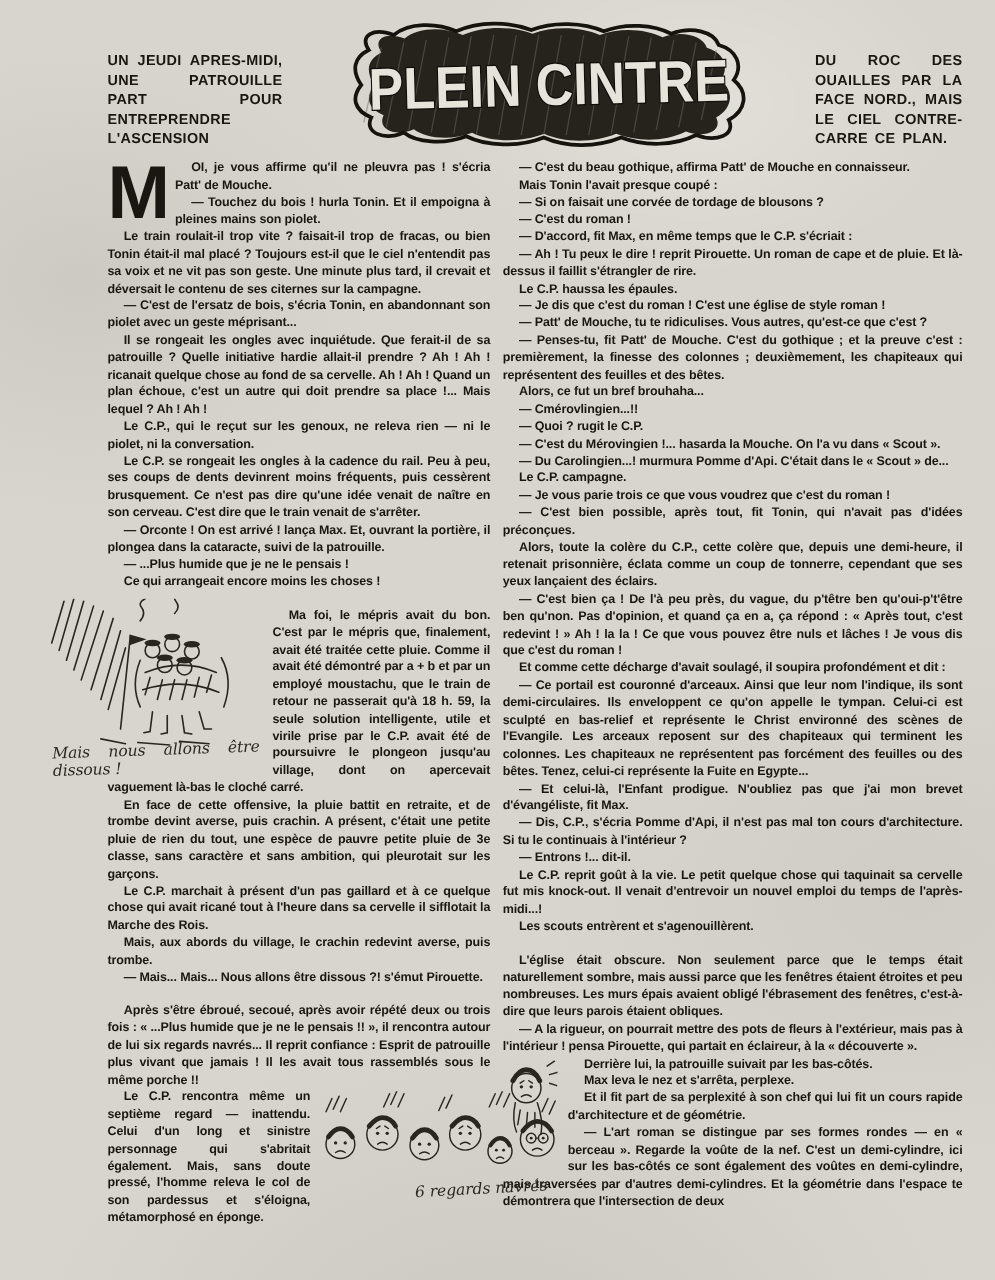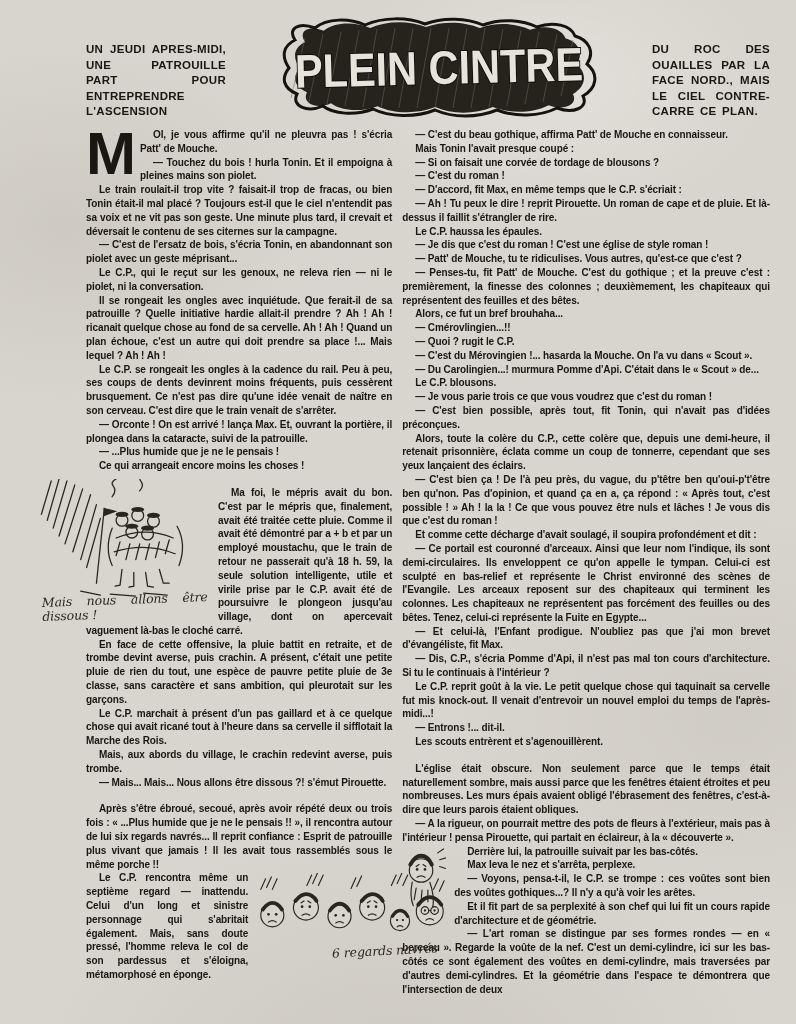--- a/index.html
+++ b/index.html
@@ -85,22 +85,22 @@
 
     <div class="side-note right">DU ROC DES OUAILLES PAR LA FACE NORD., MAIS LE CIEL CONTRE-CARRE CE PLAN.</div>
   </div>
 
   <div class="columns">
     <div class="col col-left" id="col-left">
         <p class="para"><span class="dropcap">M</span>OI, je vous affirme qu'il ne pleuvra pas ! s'écria Patt' de Mouche.</p>
         <p class="para">— Touchez du bois ! hurla Tonin. Et il empoigna à pleines mains son piolet.</p>
         <p class="para">Le train roulait-il trop vite ? faisait-il trop de fracas, ou bien Tonin était-il mal placé ? Toujours est-il que le ciel n'entendit pas sa voix et ne vit pas son geste. Une minute plus tard, il crevait et déversait le contenu de ses citernes sur la campagne.</p>
         <p class="para">— C'est de l'ersatz de bois, s'écria Tonin, en abandonnant son piolet avec un geste méprisant...</p>
+        <p class="para">Il se rongeait les ongles avec inquiétude. Que ferait-il de sa patrouille ? Quelle initiative hardie allait-il prendre ? Ah ! Ah ! ricanait quelque chose au fond de sa cervelle. Ah ! Ah ! Quand un plan échoue, c'est un autre qui doit prendre sa place !... Mais lequel ? Ah ! Ah !</p>
         <p class="para">Le C.P., qui le reçut sur les genoux, ne releva rien — ni le piolet, ni la conversation.</p>
-        <p class="para">Il se rongeait les ongles avec inquiétude. Que ferait-il de sa patrouille ? Quelle initiative hardie allait-il prendre ? Ah ! Ah ! ricanait quelque chose au fond de sa cervelle. Ah ! Ah ! Quand un plan échoue, c'est un autre qui doit prendre sa place !... Mais lequel ? Ah ! Ah !</p>
         <p class="para">Le C.P. se rongeait les ongles à la cadence du rail. Peu à peu, ses coups de dents devinrent moins fréquents, puis cessèrent brusquement. Ce n'est pas dire qu'une idée venait de naître en son cerveau. C'est dire que le train venait de s'arrêter.</p>
         <p class="para">— Orconte ! On est arrivé ! lança Max. Et, ouvrant la portière, il plongea dans la cataracte, suivi de la patrouille.</p>
         <p class="para">— ...Plus humide que je ne le pensais !</p>
         <p class="para">Ce qui arrangeait encore moins les choses !</p>
         <div class="ill ill-rain">
     <svg viewBox="0 0 164 120" width="164" height="118">
       <g stroke="#29261f" stroke-width="1.3" fill="none" stroke-linecap="round">
 
         <path d="M10 2 L0 36"></path>
               <path d="M18 0 L6 42"></path>
@@ -235,31 +235,31 @@
         <p class="para">— Ah ! Tu peux le dire ! reprit Pirouette. Un roman de cape et de pluie. Et là-dessus il faillit s'étrangler de rire.</p>
         <p class="para">Le C.P. haussa les épaules.</p>
         <p class="para">— Je dis que c'est du roman ! C'est une église de style roman !</p>
         <p class="para">— Patt' de Mouche, tu te ridiculises. Vous autres, qu'est-ce que c'est ?</p>
         <p class="para">— Penses-tu, fit Patt' de Mouche. C'est du gothique ; et la preuve c'est : premièrement, la finesse des colonnes ; deuxièmement, les chapiteaux qui représentent des feuilles et des bêtes.</p>
         <p class="para">Alors, ce fut un bref brouhaha...</p>
         <p class="para">— Cmérovlingien...!!</p>
         <p class="para">— Quoi ? rugit le C.P.</p>
         <p class="para">— C'est du Mérovingien !... hasarda la Mouche. On l'a vu dans « Scout ».</p>
         <p class="para">— Du Carolingien...! murmura Pomme d'Api. C'était dans le « Scout » de...</p>
-        <p class="para">Le C.P. blousons.</p>
+        <p class="para">Le C.P. campagne.</p>
         <p class="para">— Je vous parie trois ce que vous voudrez que c'est du roman !</p>
         <p class="para">— C'est bien possible, après tout, fit Tonin, qui n'avait pas d'idées préconçues.</p>
         <p class="para">Alors, toute la colère du C.P., cette colère que, depuis une demi-heure, il retenait prisonnière, éclata comme un coup de tonnerre, cependant que ses yeux lançaient des éclairs.</p>
-        <p class="para">— C'est bien ça ! De l'à peu près, du vague, du p'têtre ben qu'oui-p't'être ben qu'non. Pas d'opinion, et quand ça en a, ça répond : « Après tout, c'est possible ! » Ah ! la la ! Ce que vous pouvez être nuls et lâches ! Je vous dis que c'est du roman !</p>
+        <p class="para">— C'est bien ça ! De l'à peu près, du vague, du p'têtre ben qu'oui-p't'être ben qu'non. Pas d'opinion, et quand ça en a, ça répond : « Après tout, c'est redevint ! » Ah ! la la ! Ce que vous pouvez être nuls et lâches ! Je vous dis que c'est du roman !</p>
         <p class="para">Et comme cette décharge d'avait soulagé, il soupira profondément et dit :</p>
         <p class="para">— Ce portail est couronné d'arceaux. Ainsi que leur nom l'indique, ils sont demi-circulaires. Ils enveloppent ce qu'on appelle le tympan. Celui-ci est sculpté en bas-relief et représente le Christ environné des scènes de l'Evangile. Les arceaux reposent sur des chapiteaux qui terminent les colonnes. Les chapiteaux ne représentent pas forcément des feuilles ou des bêtes. Tenez, celui-ci représente la Fuite en Egypte...</p>
         <p class="para">— Et celui-là, l'Enfant prodigue. N'oubliez pas que j'ai mon brevet d'évangéliste, fit Max.</p>
         <p class="para">— Dis, C.P., s'écria Pomme d'Api, il n'est pas mal ton cours d'architecture. Si tu le continuais à l'intérieur ?</p>
+        <p class="para">— Entrons !... dit-il.</p>
         <p class="para">Le C.P. reprit goût à la vie. Le petit quelque chose qui taquinait sa cervelle fut mis knock-out. Il venait d'entrevoir un nouvel emploi du temps de l'après-midi...!</p>
-        <p class="para">— Entrons !... dit-il.</p>
         <p class="para">Les scouts entrèrent et s'agenouillèrent.</p>
         <p class="para gap">L'église était obscure. Non seulement parce que le temps était naturellement sombre, mais aussi parce que les fenêtres étaient étroites et peu nombreuses. Les murs épais avaient obligé l'ébrasement des fenêtres, c'est-à-dire que leurs parois étaient obliques.</p>
         <p class="para">— A la rigueur, on pourrait mettre des pots de fleurs à l'extérieur, mais pas à l'intérieur ! pensa Pirouette, qui partait en éclaireur, à la « découverte ».</p>
         <div class="ill ill-face7">
     <svg viewBox="0 0 46 88" width="46" height="86">
       <g stroke="#29261f" stroke-width="1.2" fill="none" stroke-linecap="round">
         <path d="M38 6 l6 -4 M40 13 l7 -2 M40 20 l6 2"></path>
         <circle cx="21" cy="24" r="12" fill="#d8d5ce"></circle>
         <path d="M10 18 Q15 9 21 9 Q28 9 32 18" stroke-width="4"></path>
         <circle cx="17" cy="23" r="1.4" fill="#29261f" stroke="none"></circle>
@@ -267,19 +267,18 @@
         <path d="M16 20 l3 -2 M23 18 l3 2"></path>
         <path d="M17 31 Q21 28 25 31"></path>
         <path d="M12 36 q-3 14 1 24"></path>
         <path d="M30 36 q5 14 3 26"></path>
         <path d="M16 42 l-2 12 M22 44 l-1 12 M28 44 l0 12"></path>
       </g>
     </svg>
   </div>
         <p class="para">Derrière lui, la patrouille suivait par les bas-côtés.</p>
         <p class="para">Max leva le nez et s'arrêta, perplexe.</p>
-        <p class="para">— Voyons, pensa-t-il, le C.P. se trompe : ces voûtes sont bien des voûtes gothiques...? Il n'y a qu'à voir les arêtes.</p>
         <p class="para">Et il fit part de sa perplexité à son chef qui lui fit un cours rapide d'architecture et de géométrie.</p>
         <p class="para">— L'art roman se distingue par ses formes rondes — en « berceau ». Regarde la voûte de la nef. C'est un demi-cylindre, ici sur les bas-côtés ce sont également des voûtes en demi-cylindre, mais traversées par d'autres demi-cylindres. Et la géométrie dans l'espace te démontrera que l'intersection de deux</p>
       </div>
   </div>
 
 </div>
 
 </body></html>

